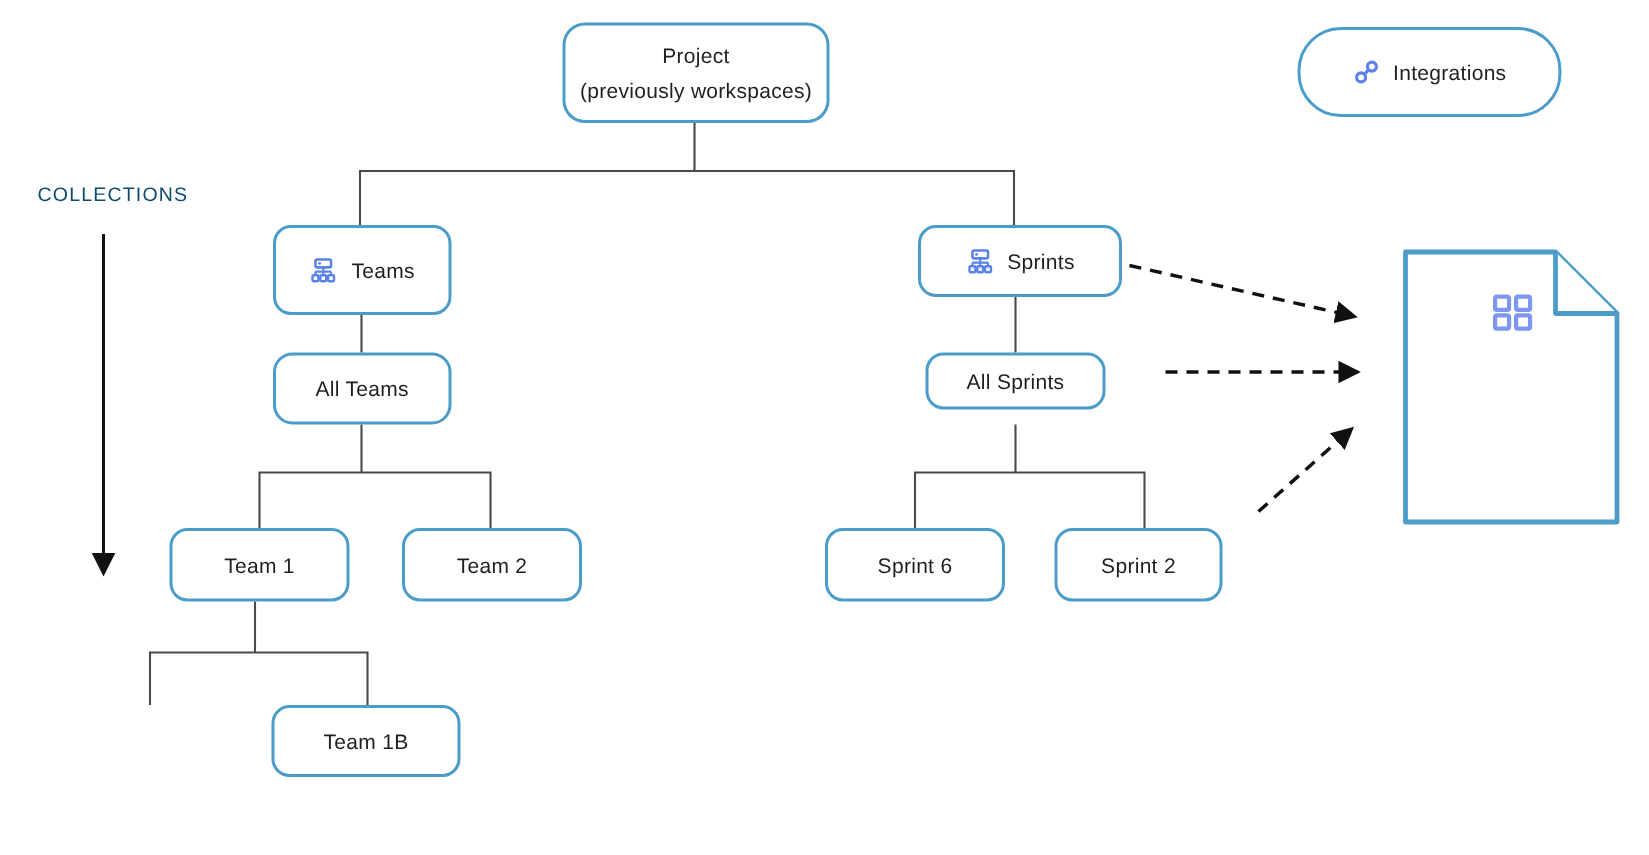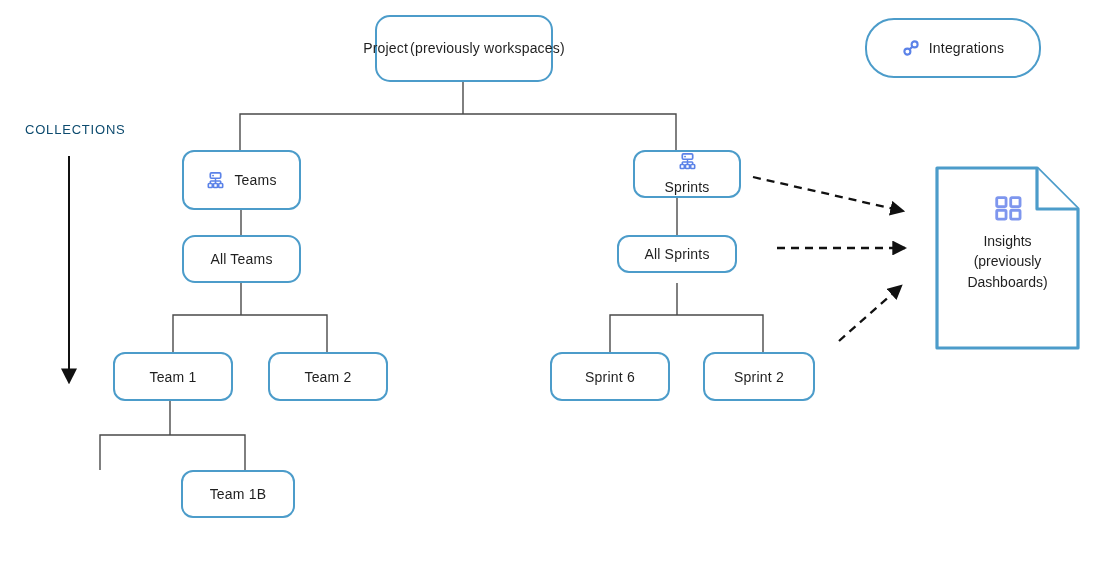--- a/index.html
+++ b/index.html
@@ -20,33 +20,33 @@
     background:#ffffff;
     display:flex;
     align-items:center;
     justify-content:center;
     gap:9px;
     font-size:14px;
     letter-spacing:.2px;
     color:#1f1f1f;
   }
   .node .ic{display:flex;align-items:center;}
-  .node-project{left:375px;top:15px;width:178px;height:67px;border-radius:15px;flex-direction:row;gap:2px;line-height:1.45;}
+  .node-project{left:375px;top:15px;width:178px;height:67px;border-radius:15px;flex-direction:column;gap:2px;line-height:1.45;}
   .node-project .sub{white-space:nowrap;}
   .node-integrations{left:865px;top:18px;width:176px;height:60px;border-radius:29px;}
   .node-teams{left:182px;top:150px;width:119px;height:60px;}
-  .node-sprints{left:633px;top:150px;width:108px;height:48px;flex-direction:column;}
+  .node-sprints{left:612px;top:150px;width:136px;height:48px;}
   .node-all-teams{left:182px;top:235px;width:119px;height:48px;border-radius:13px;}
   .node-all-sprints{left:617px;top:235px;width:120px;height:38px;}
   .node-team-1{left:113px;top:352px;width:120px;height:49px;}
   .node-team-2{left:268px;top:352px;width:120px;height:49px;}
   .node-sprint-1{left:550px;top:352px;width:120px;height:49px;}
   .node-sprint-2{left:703px;top:352px;width:112px;height:49px;}
   .node-team-1a{left:36px;top:470px;width:113px;height:48px;}
-  .node-team-1b{left:181px;top:470px;width:114px;height:48px;}
+  .node-team-1b{left:181px;top:470px;width:126px;height:48px;}
   .collections-label{
     position:absolute;left:25px;top:122px;
     font-size:13px;letter-spacing:.8px;color:#0c4a6e;
   }
   .insights-icon{position:absolute;left:995px;top:196px;}
   .insights-text{
     position:absolute;left:946px;top:231px;width:123px;
     text-align:center;font-size:14px;line-height:1.45;color:#1f1f1f;
   }
 </style>
@@ -154,18 +154,14 @@
   </div>
 
   <div class="insights-icon">
     <svg width="27" height="25" viewBox="0 0 22 20">
       <rect x="1.4" y="1.2" width="7.6" height="7.2" rx="1" fill="none" stroke="#7e96ee" stroke-width="2.3"></rect>
       <rect x="12.8" y="1.2" width="7.6" height="7.2" rx="1" fill="none" stroke="#7e96ee" stroke-width="2.3"></rect>
       <rect x="1.4" y="11.4" width="7.6" height="7.2" rx="1" fill="none" stroke="#7e96ee" stroke-width="2.3"></rect>
       <rect x="12.8" y="11.4" width="7.6" height="7.2" rx="1" fill="none" stroke="#7e96ee" stroke-width="2.3"></rect>
     </svg>
   </div>
-  <div class="insights-text">
-    <div>Insights</div>
-    <div>(previously Dashboards)</div>
-  </div>
 
 </div>
 
 </body></html>

